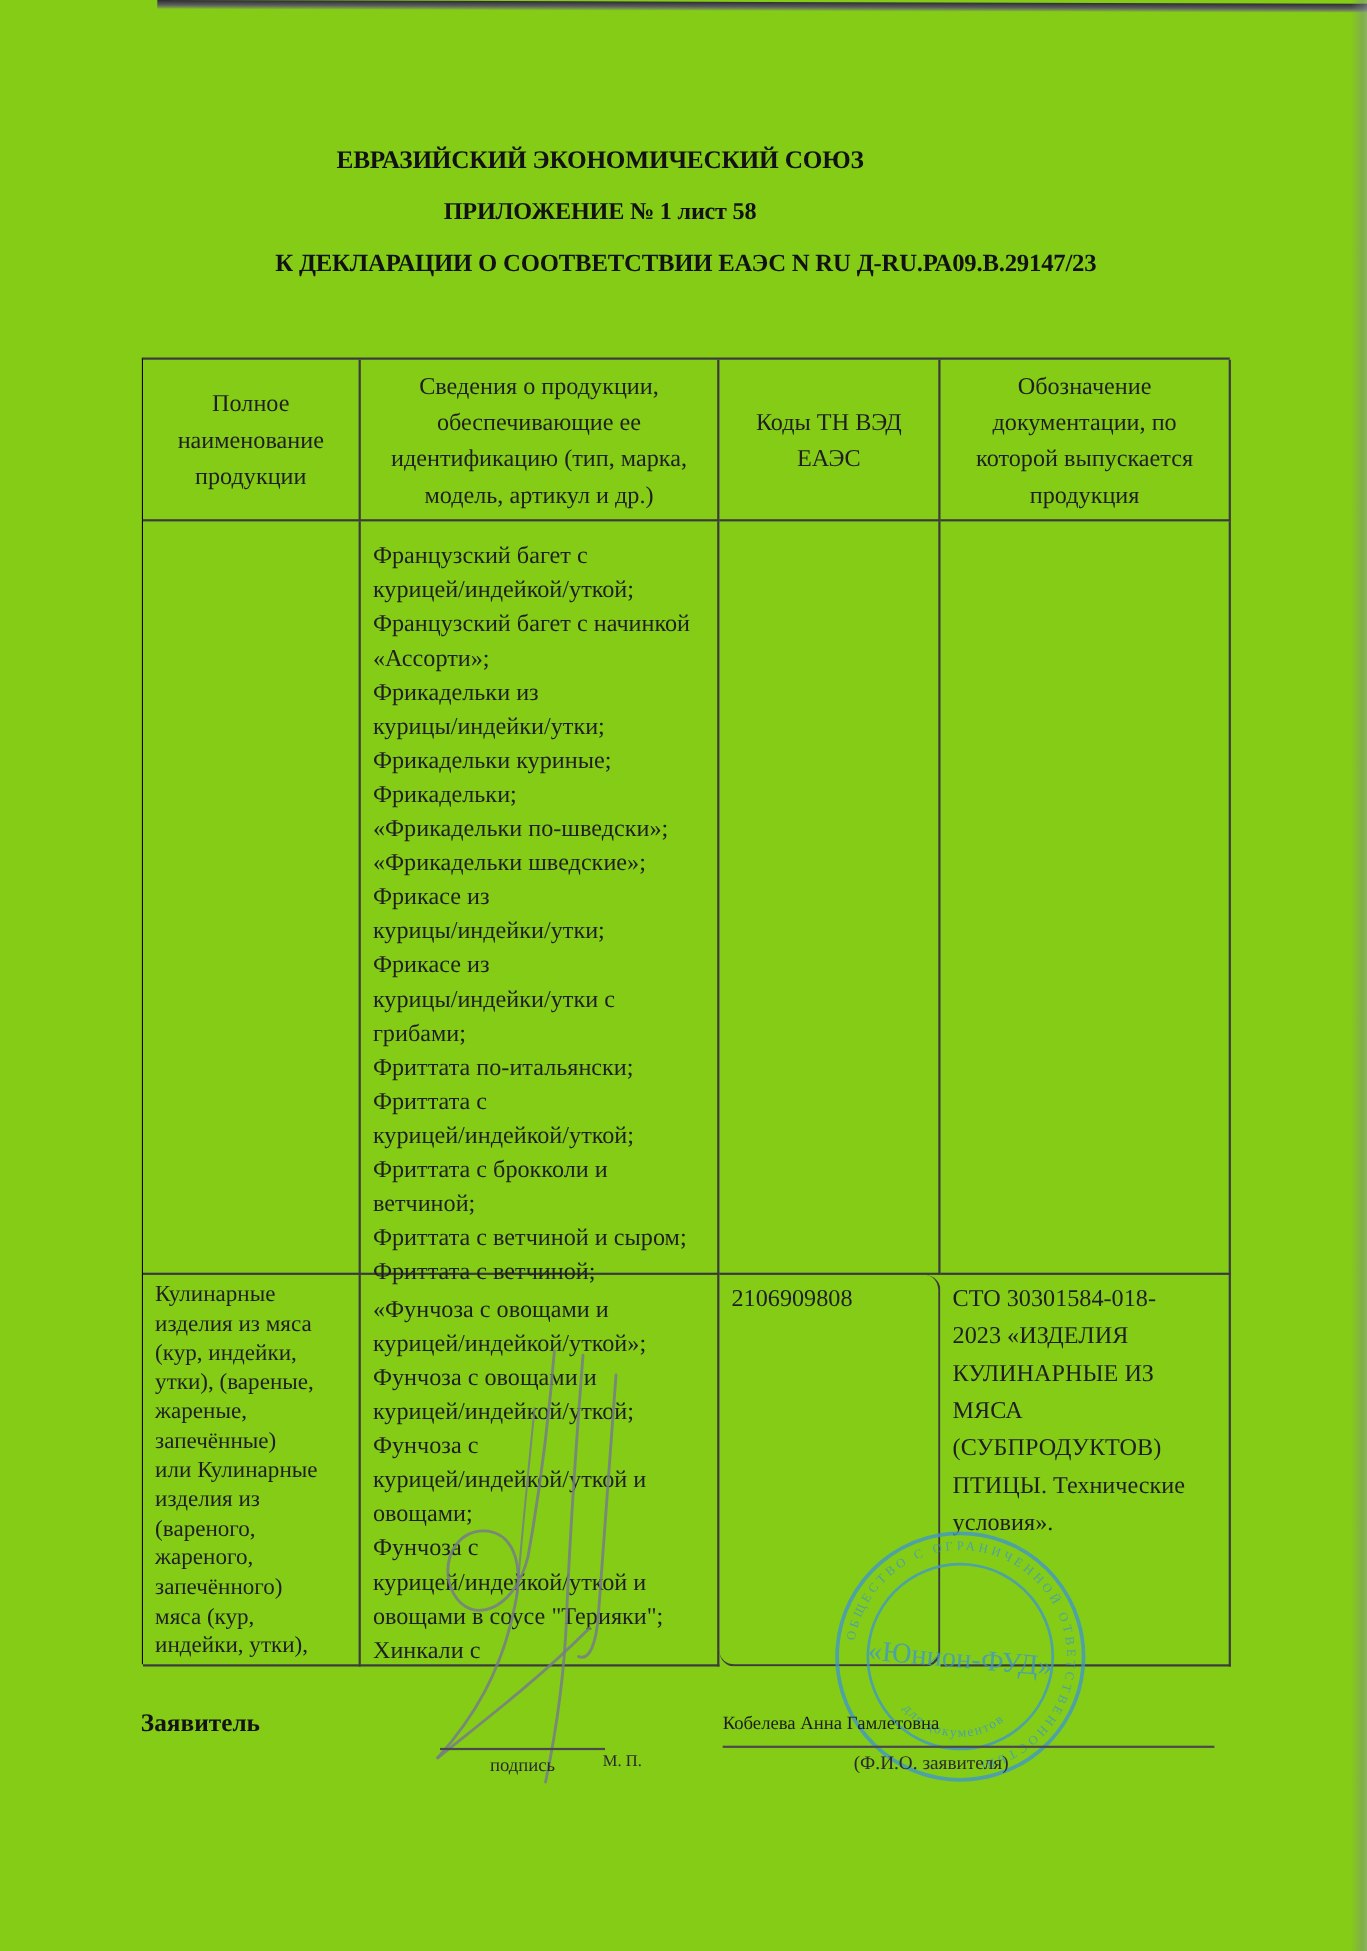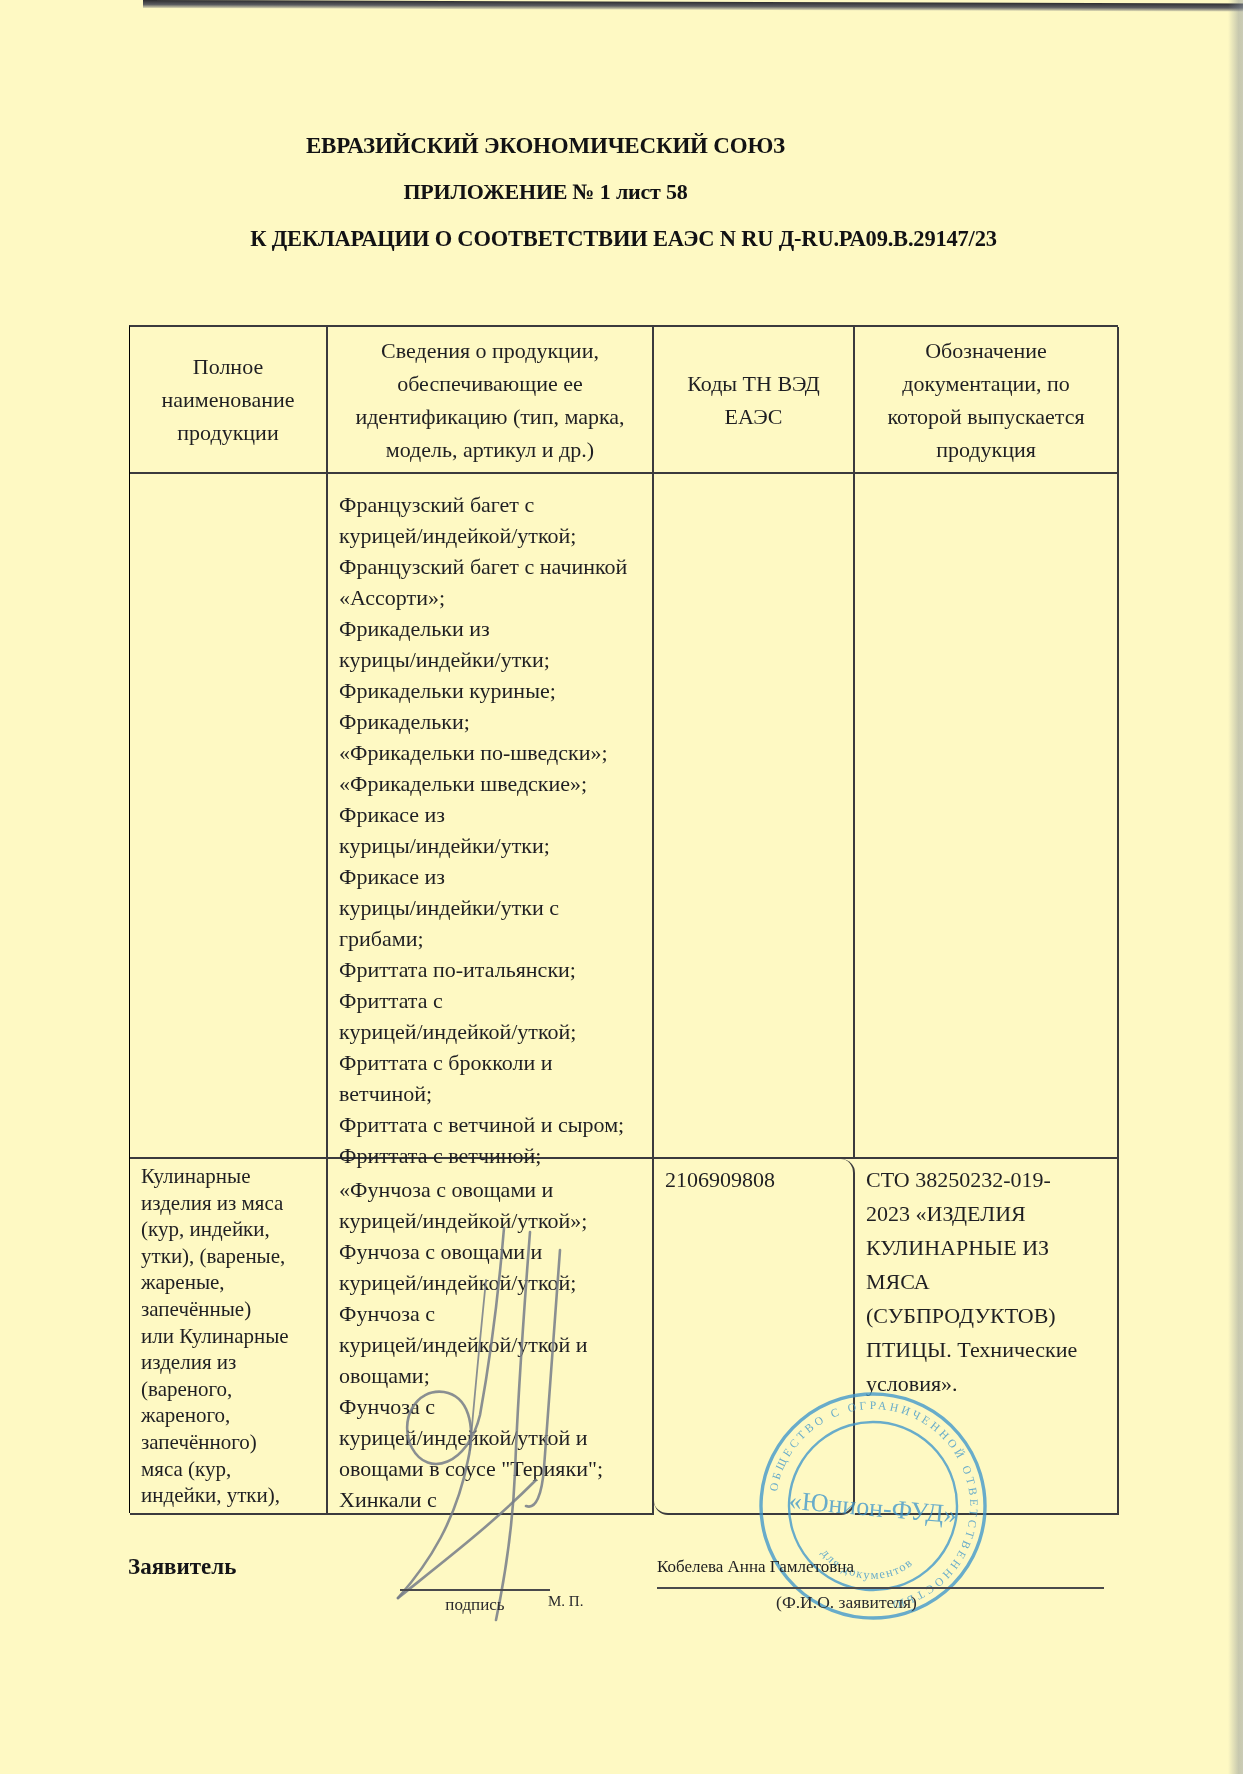--- a/index.html
+++ b/index.html
@@ -1,18 +1,18 @@
 <!DOCTYPE html>
 <html lang="ru"><head>
 <meta charset="utf-8">
 <style>
   html,body { margin:0; padding:0; background:#e9e9ea; }
   .page {
     position:relative; width:1243px; height:1774px; margin:0 auto;
-    background:#fef9c3; overflow:hidden;
+    background:#84cc16; overflow:hidden;
     font-family:"Liberation Serif","DejaVu Serif",serif;
     color:#1f1f22;
   }
   
   .scan-top {
     position:absolute; left:143px; top:0; width:1100px; height:8px;
     background:linear-gradient(to bottom,#2d2d30 0%,#5a5b5f 55%,rgba(130,130,136,.25) 100%);
     transform:rotate(0.18deg); transform-origin:left top;
   }
   .scan-right {
@@ -125,21 +125,21 @@
 Фунчоза с овощами и
 курицей/индейкой/уткой;
 Фунчоза с
 курицей/индейкой/уткой и
 овощами;
 Фунчоза с
 курицей/индейкой/уткой и
 овощами в соусе "Терияки";
 Хинкали с</div>
     <div class="cell b r2c3">2106909808</div>
-    <div class="cell b r2c4">СТО 38250232-019-
+    <div class="cell b r2c4">СТО 30301584-018-
 2023 «ИЗДЕЛИЯ
 КУЛИНАРНЫЕ ИЗ
 МЯСА
 (СУБПРОДУКТОВ)
 ПТИЦЫ. Технические
 условия».</div>
   </div>
 
   <svg class="signature-svg" viewBox="0 0 230 430">
     <g fill="none" stroke="rgba(118,124,136,0.85)" stroke-width="2.6" stroke-linecap="round">

